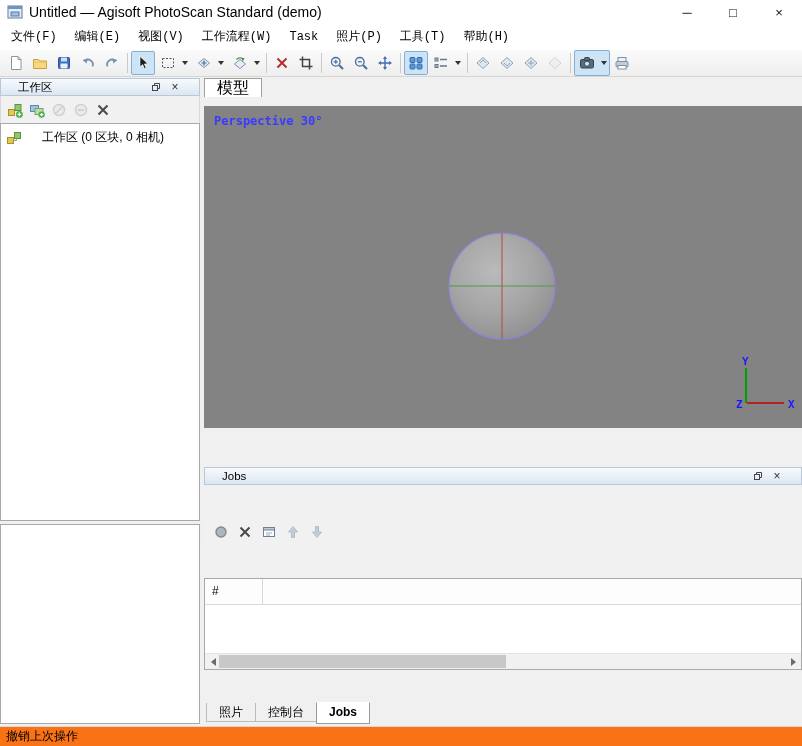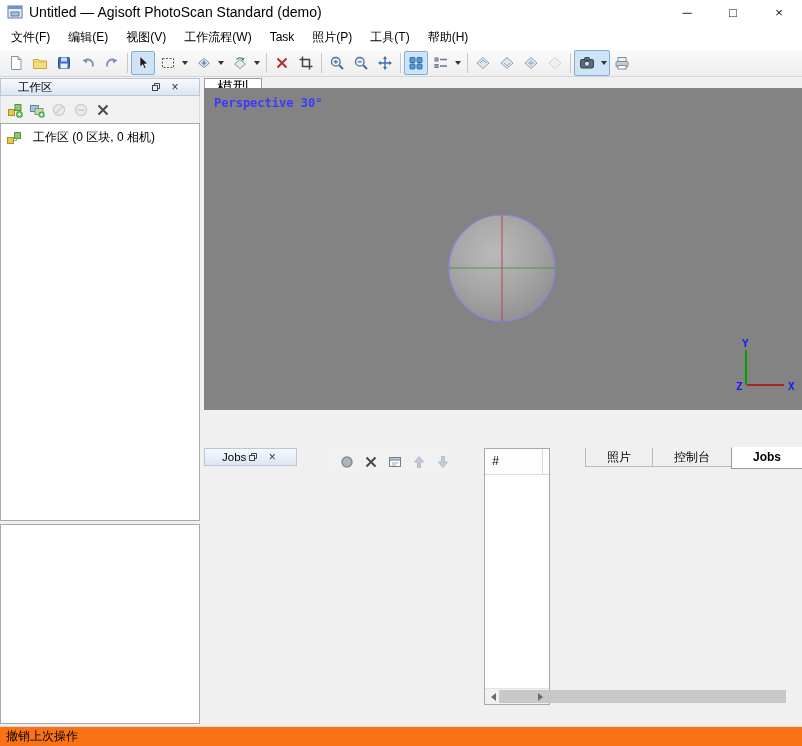--- a/index.html
+++ b/index.html
@@ -8,21 +8,21 @@
   svg { display:block; }
 
   
   .titlebar { position:absolute; left:0; top:0; width:802px; height:24px; background:#fff; display:flex; align-items:center; }
   .app-icon { margin:0 6px 0 7px; }
   .title-text { font-size:14px; }
   .win-controls { margin-left:auto; display:flex; height:100%; }
   .win-btn { width:46px; display:flex; align-items:center; justify-content:center; font-size:13px; color:#111; }
 
   
-  .menubar { position:absolute; left:0; top:24px; width:802px; height:26px; background:#fff; display:flex; align-items:center; padding-left:2px; }
+  .menubar { position:absolute; left:0; top:24px; width:802px; height:26px; background:#fff; display:flex; align-items:center; padding-left:2px;font-family:Liberation Mono, monospace; }
   .menu-item { padding:0 9px; height:22px; line-height:22px; }
 
   
   .toolbar { position:absolute; left:0; top:50px; width:802px; height:27px; background:linear-gradient(#fbfbfb,#eeeeee); border-bottom:1px solid #d6d6d6; display:flex; align-items:center; padding-left:4px; }
   .tbtn { height:24px; min-width:24px; display:flex; align-items:center; justify-content:center; border:1px solid transparent; border-radius:2px; }
   .tgrp { display:flex; align-items:center; border:1px solid transparent; border-radius:2px; }
   .sel { background:#cde4f7; border-color:#84aed6; }
   .tsep { width:1px; height:20px; background:#c9c9c9; margin:0 3px; flex:0 0 1px; }
   .dd { width:10px; height:24px; display:flex; align-items:center; justify-content:center; }
   .caret { width:0; height:0; border-left:3px solid transparent; border-right:3px solid transparent; border-top:4px solid #333; }
@@ -30,48 +30,48 @@
 
   
   .dock-title { height:18px; background:linear-gradient(#f7fafd,#dbe6f2); border:1px solid #b9c7d6; display:flex; align-items:center; padding:0 17px; font-size:11.5px; }
   .dock-btns { margin-left:auto; display:flex; gap:5px; align-items:center; }
   .dock-btn { width:14px; height:14px; display:flex; align-items:center; justify-content:center; font-size:12px; color:#333; line-height:1; }
 
   
   .left-top { position:absolute; left:0; top:78px; width:200px; height:443px; display:flex; flex-direction:column; }
   .panel-toolbar { height:27px; background:#f1f1f1; border-left:1px solid #d9d9d9; border-right:1px solid #d9d9d9; display:flex; align-items:center; gap:6px; padding-left:6px; }
   .tree { flex:1; background:#fff; border:1px solid #a9a9a9; }
-  .tree-item { display:flex; align-items:center; gap:11px; padding:5px 2px 0 5px; }
+  .tree-item { display:flex; align-items:center; gap:20px; padding:5px 2px 0 5px; }
 
   .left-bottom { position:absolute; left:0; top:524px; width:200px; height:200px; background:#fff; border:1px solid #a9a9a9; }
 
   
   .model-tabbar { position:absolute; left:204px; top:78px; height:19px; display:flex; }
   .model-tab { padding:0 12px; background:#fff; border:1px solid #9f9f9f; border-bottom:none; height:19px; line-height:17px; font-size:16px; }
-  .viewport { position:absolute; left:204px; top:88px; width:598px; height:322px; background:#838383; }
+  .viewport { position:absolute; left:204px; top:106px; width:598px; height:322px; background:#838383; }
   .overlay { position:absolute; left:10px; top:8px; color:#3a3aff; font-family:"DejaVu Sans Mono",monospace; font-size:12px; font-weight:bold; }
 
   
-  .jobs { position:absolute; left:204px; top:448px; width:598px; height:257px; display:flex; flex-direction:row; background:#f0f0f0;gap:33px; }
+  .jobs { position:absolute; left:204px; top:467px; width:598px; height:257px; display:flex; flex-direction:column; background:#f0f0f0;gap:33px; }
   .jobs-toolbar { height:27px; background:#f1f1f1; display:flex; align-items:center; gap:8px; padding-left:9px; }
   .jobs-table { border:1px solid #a9a9a9; background:#fff; display:flex; flex-direction:column; flex:1; }
   .jobs-header { height:26px; display:flex; border-bottom:1px solid #d8d8d8; background:#fdfdfd; }
   .jh { line-height:25px; padding-left:7px; border-right:1px solid #d8d8d8; }
   .jh.c1 { width:58px; }
   .jh.c2 { width:393px; }
   .jh.c3 { flex:1; border-right:none; }
   .jobs-body { flex:1; background:#fff; }
   .hscroll { height:16px; background:#f1f1f1; position:relative; border-top:1px solid #e3e3e3; }
   .sbtn { position:absolute; top:0; width:16px; height:15px; display:flex; align-items:center; justify-content:center; }
   .sbtn.left { left:0; } .sbtn.right { right:0; }
   .tri-l { width:0;height:0;border-top:4px solid transparent;border-bottom:4px solid transparent;border-right:5px solid #6b6b6b; }
   .tri-r { width:0;height:0;border-top:4px solid transparent;border-bottom:4px solid transparent;border-left:5px solid #6b6b6b; }
   .thumb { position:absolute; left:14px; top:1px; width:287px; height:13px; background:#c8c8c8; }
   .jobs-tabs { height:21px; display:flex; align-items:flex-start; background:#f0f0f0; padding-left:2px; }
-  .btab { padding:0 21px; height:19px; line-height:18px; background:#f0f0f0; border:1px solid #bbb; border-top:none; margin-right:-1px; }
+  .btab { padding:0 12px; height:19px; line-height:18px; background:#f0f0f0; border:1px solid #bbb; border-top:none; margin-right:-1px; }
   .btab.active { background:#fff; border-color:#9a9a9a; border-top:1px solid #fff; height:22px; margin-top:-1px; font-weight:bold; }
 
   
   .statusbar { position:absolute; left:0; top:726px; width:802px; height:20px; background:#f97316; border-top:1px solid #d9d9d9; line-height:19px; padding-left:6px; }
 </style>
 </head>
 <body>
 
 <div class="titlebar">
   <span class="app-icon">

